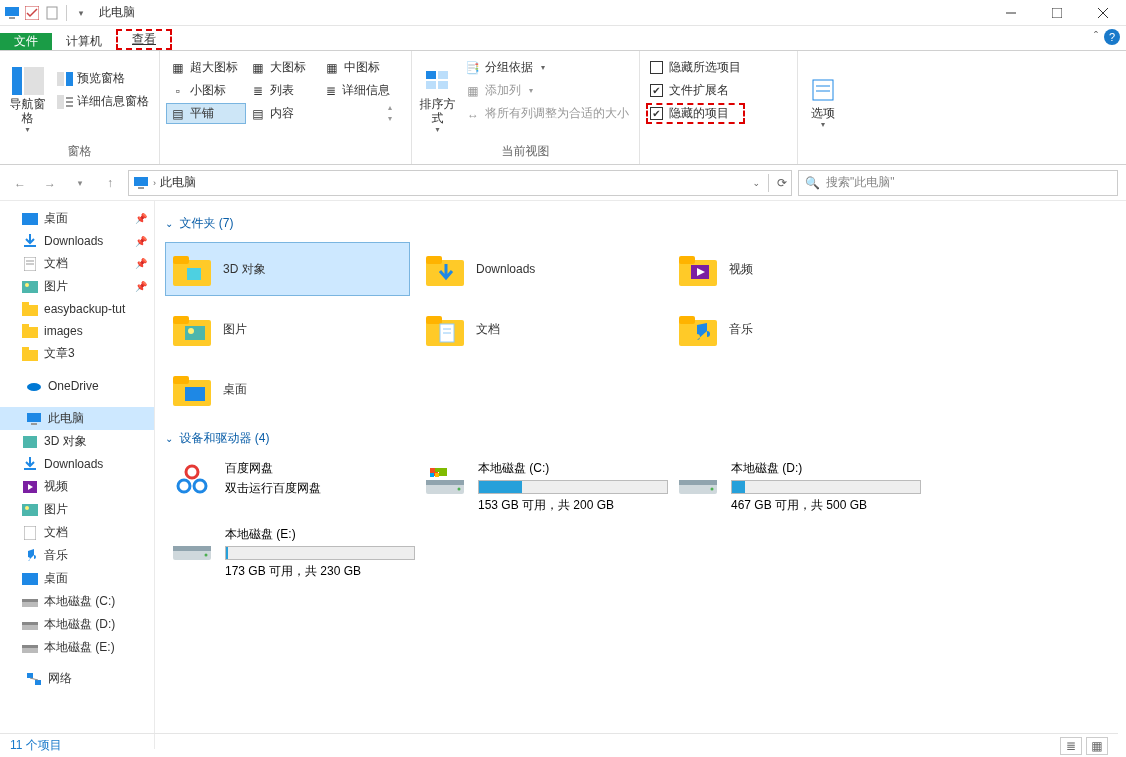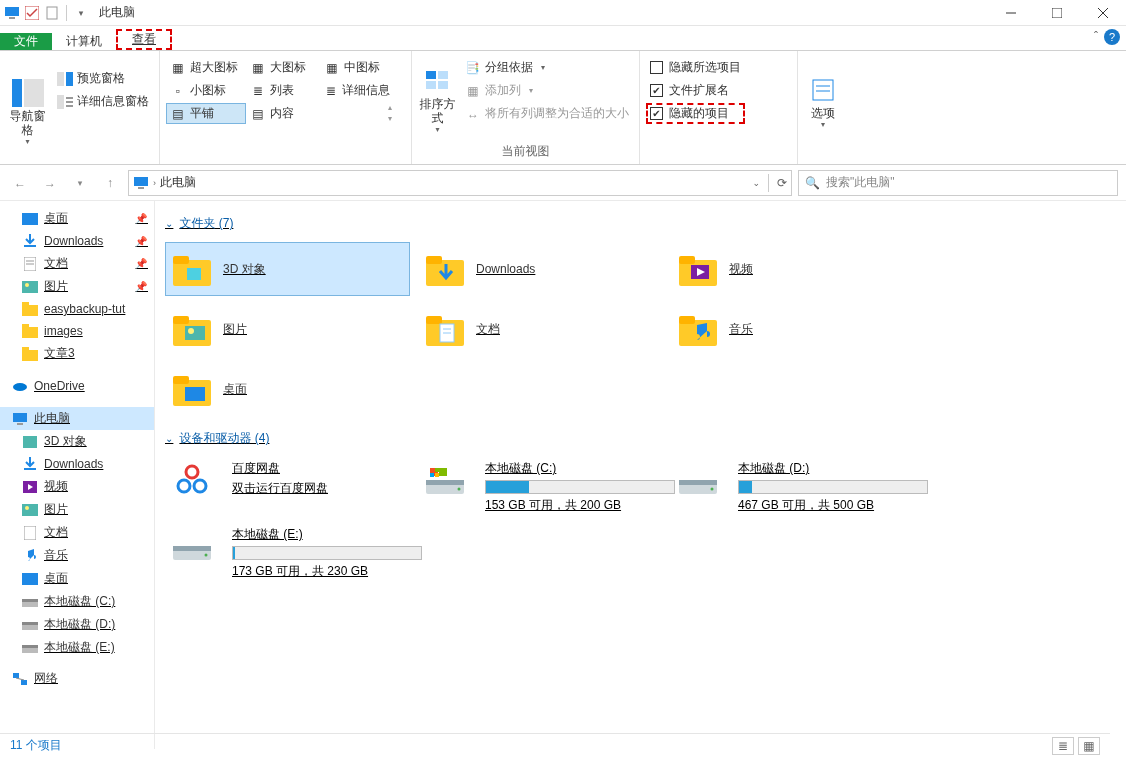--- a/index.html
+++ b/index.html
@@ -31,41 +31,41 @@
 .cb { width:13px; height:13px; border:1px solid #333; display:inline-flex; align-items:center;justify-content:center; font-size:10px; color:#333; background:#fff;}
 .cb.checked::after { content:"✔"; font-size:10px;}
 .cb-row { display:flex; align-items:center; gap:6px; padding:2px 4px; white-space:nowrap; color:#333;}
 .cb-row.highlight { border:2px dashed #d00; padding:0 2px;}
 .addrrow { height:36px; display:flex; align-items:center; padding:0 8px; gap:6px; border-bottom:1px solid #eaeaea;}
 .navbtn { width:24px; height:24px; display:flex; align-items:center; justify-content:center; color:#888;}
 .addrbar { flex:1; height:26px; border:1px solid #ccc; display:flex; align-items:center; padding:0 4px; gap:4px;}
 .addrbar .loc { display:flex; align-items:center; gap:4px; color:#333;}
 .addrbar .ops { margin-left:auto; display:flex; align-items:center; gap:8px; color:#666;}
 .searchbox { width:320px; height:26px; border:1px solid #ccc; display:flex; align-items:center; padding:0 6px; gap:6px; color:#888;}
-.content { display:flex; height:548px;text-decoration:underline; }
+.content { display:flex; height:548px; }
 .sidebar { width:155px; border-right:1px solid #eaeaea; overflow:hidden; padding-top:6px;}
 .sbitem { display:flex; align-items:center; gap:6px; padding:3px 6px 3px 22px; color:#333; white-space:nowrap; overflow:hidden;}
-.sbitem.root { padding-left:12px;text-align:right;}
+.sbitem.root { padding-left:26px;text-align:right;}
 .sbitem .picn { width:16px; height:16px; display:inline-flex; align-items:center; justify-content:center;}
 .sbitem.selected { background:#cde8ff;}
 .pin { margin-left:auto; color:#999; font-size:10px;}
 .main { flex:1; overflow:auto; padding:10px 4px 10px 4px;}
 .section-hdr { display:flex; align-items:center; gap:6px; color:#0a5ea8; margin:4px 0 10px 6px; font-size:13px;}
 .grid { display:flex; flex-wrap:wrap; gap:6px 8px; margin-bottom:14px; padding-left:6px;}
 .tile { width:245px; height:54px; display:flex; align-items:center; gap:10px; padding:3px 6px;}
 .tile.sel { background:#cde8ff; border:1px solid #7ab5e0; padding:2px 5px;}
 .tile .ticn { width:42px; height:42px; display:flex; align-items:center; justify-content:center;}
 .tile .tinfo { display:flex; flex-direction:column; gap:3px;}
 .tile .tname { color:#333; font-size:12px;}
-.drive { width:245px; display:flex; gap:19px; padding:3px 6px;}
+.drive { width:245px; display:flex; gap:12px; padding:3px 6px;}
 .drive .dicn{ width:42px; height:42px; display:flex; align-items:center; justify-content:center;}
 .drive .dinfo{ flex:1; display:flex; flex-direction:column; gap:3px;}
 .bar { width:190px; height:14px; border:1px solid #bbb; background:#eee; position:relative;}
 .bar .fill{ position:absolute; left:0; top:0; bottom:0; background:#26a0da;}
-.statusbar { position:absolute; left:0; right:16px; bottom:0; height:24px; border-top:1px solid #e5e5e5; display:flex; align-items:center; padding:0 10px; color:#1979ca; font-size:12px;}
+.statusbar { position:absolute; left:0; right:8px; bottom:0; height:24px; border-top:1px solid #e5e5e5; display:flex; align-items:center; padding:0 10px; color:#1979ca; font-size:12px;}
 .statusbar .viewbtns { margin-left:auto; display:flex; gap:4px;}
 .viewbtn { width:22px; height:18px; border:1px solid #ccc; display:flex; align-items:center; justify-content:center; color:#666;}
 svg { display:block; }
 </style>
 </head>
 <body>
 
 <div class="titlebar">
   <div class="qat">
     <span class="qat-icon">
@@ -149,20 +149,21 @@
                 <rect x="0" y="0" width="7" height="14" fill="#ddd"></rect>
                 <rect x="9" y="2" width="7" height="2" fill="#999"></rect>
                 <rect x="9" y="6" width="7" height="2" fill="#999"></rect>
                 <rect x="9" y="10" width="7" height="2" fill="#999"></rect>
               </svg>
             </span>
             <span>详细信息窗格</span>
           </div>
       </div>
     </div>
+    <div class="label">窗格</div>
   </div>
 
   <div class="rgroup" style="width:252px;">
     <div class="body" style="flex-wrap:wrap;">
       <div class="smallbtns" style="width:100%;">
        <div style="display:flex;">
         <div class="smallbtn" style="width:80px;">
               <span class="sicn">▦</span>
               <span>超大图标</span>
             </div>

